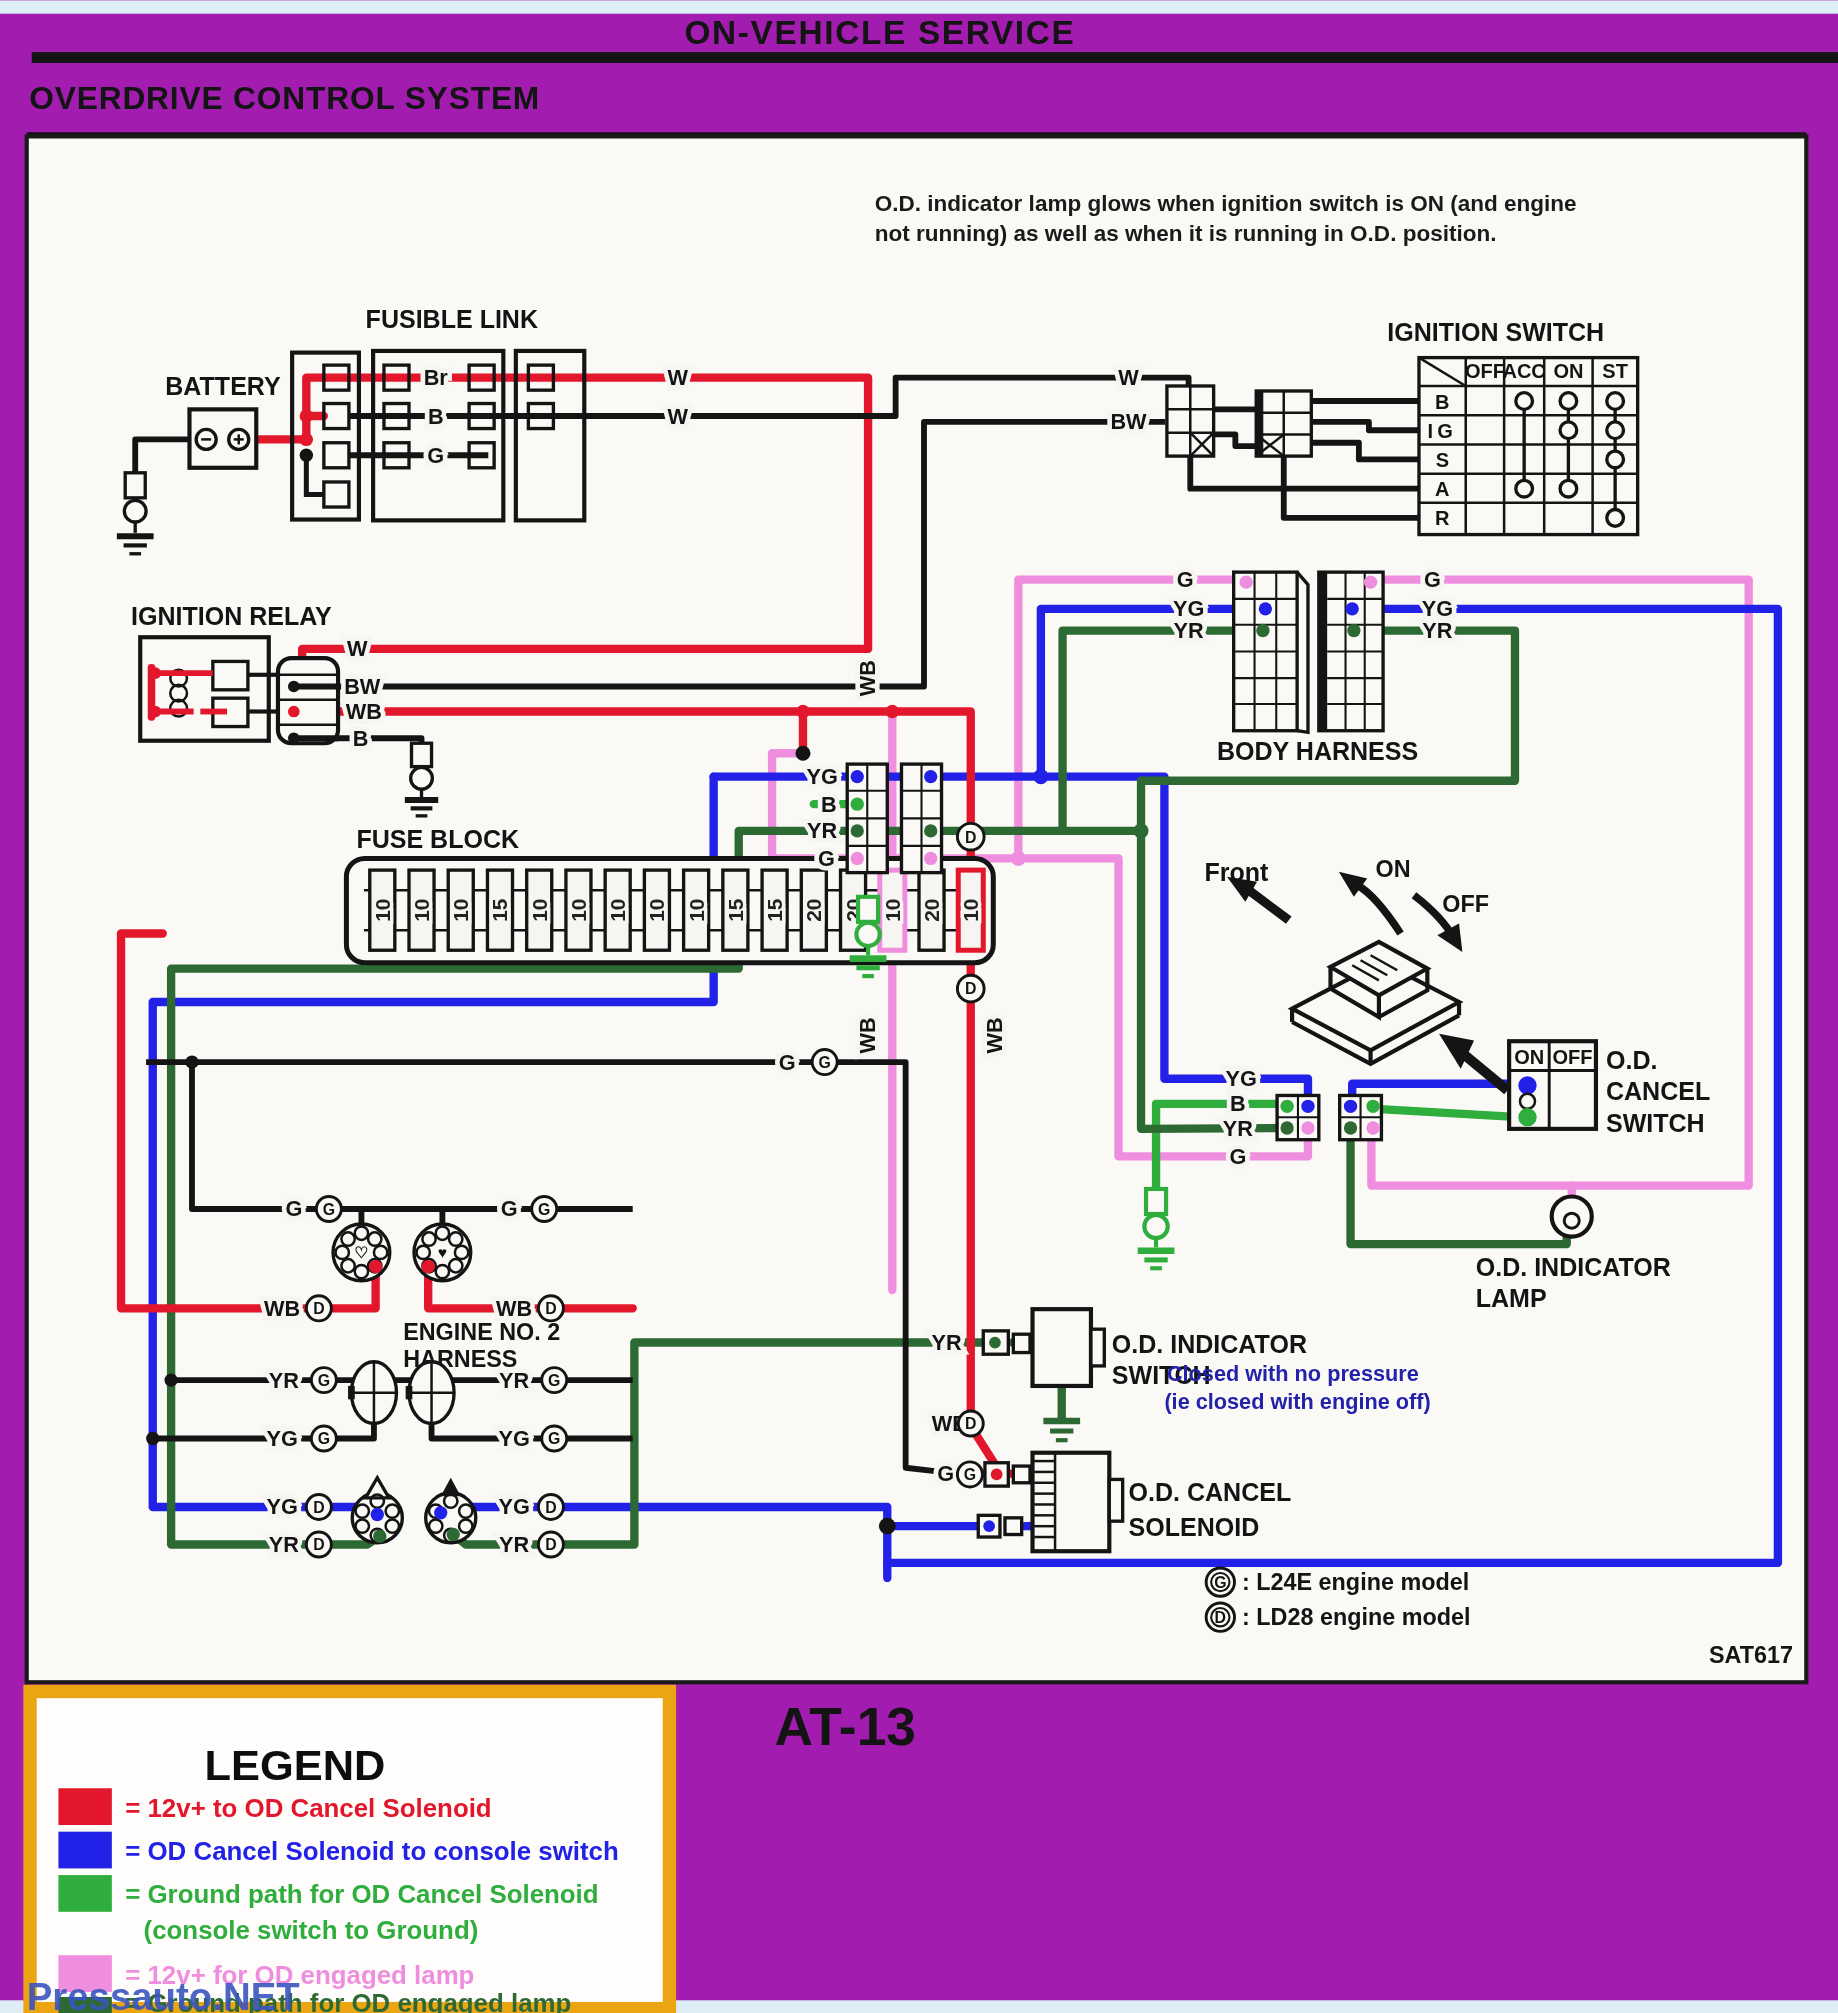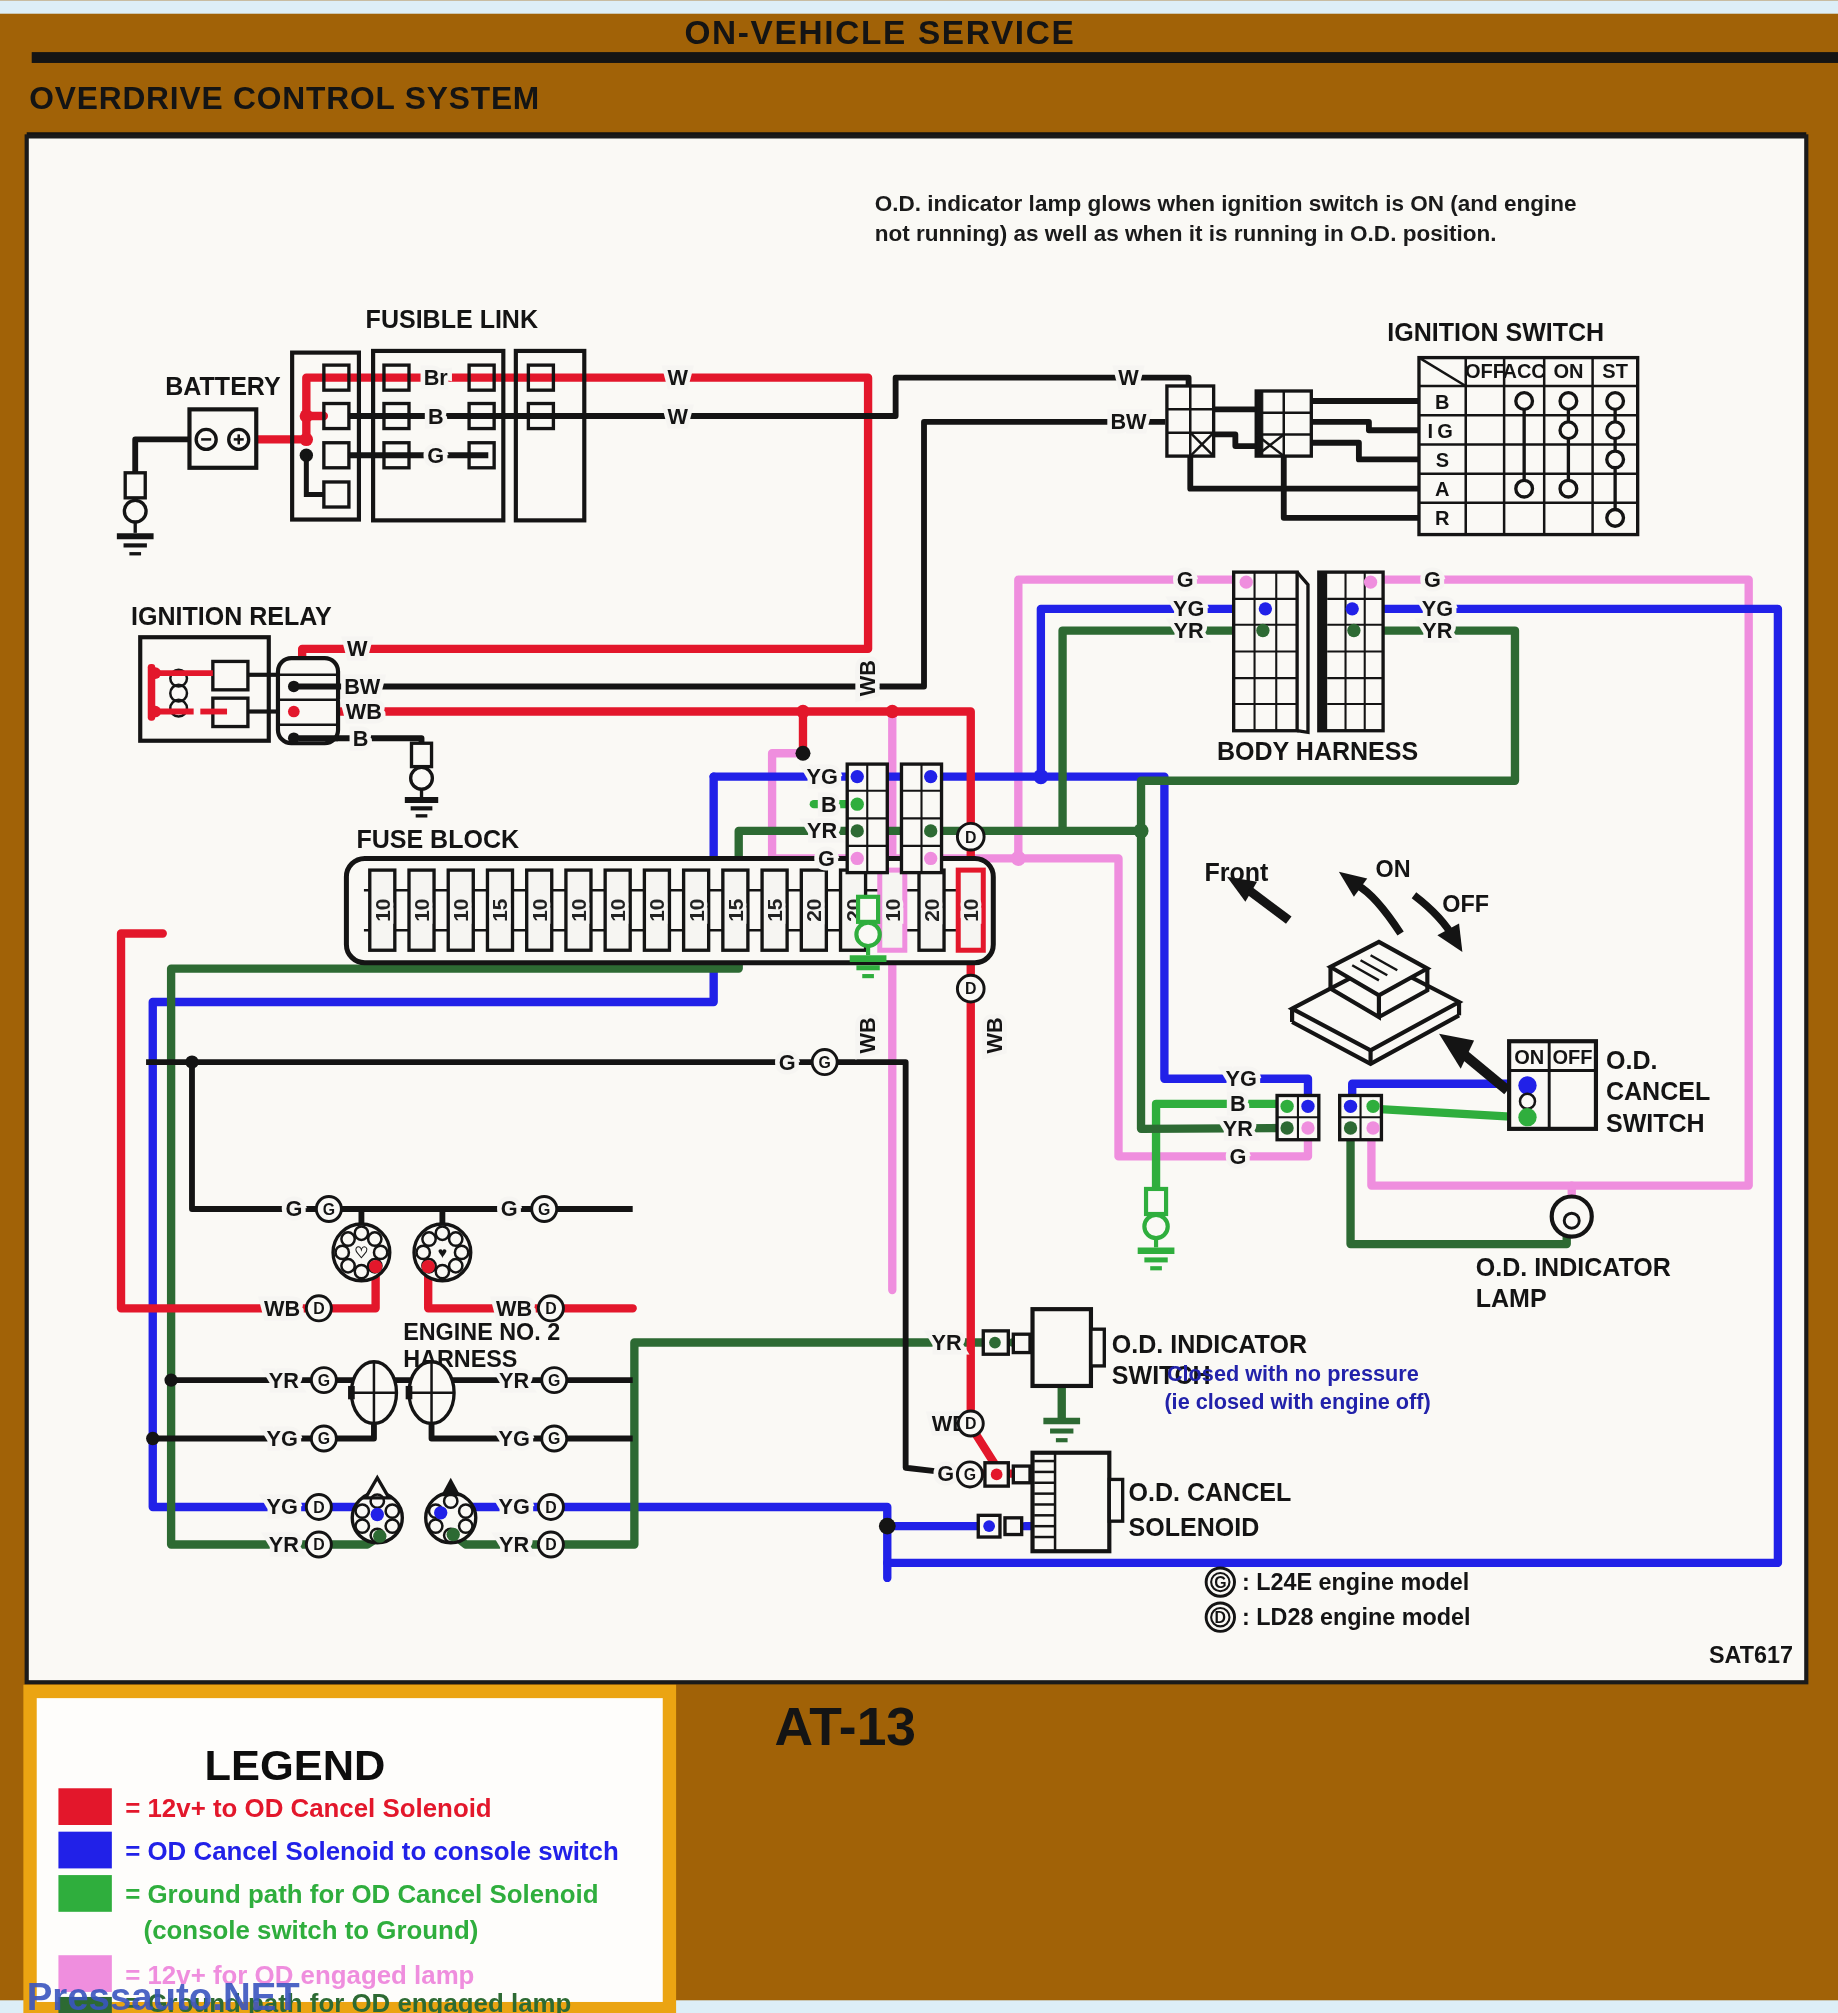--- a/index.html
+++ b/index.html
@@ -1,16 +1,16 @@
 <!DOCTYPE html>
 <html style="font-size:13.4px"><head>
 <meta charset="utf-8">
 <style>
   html,body{margin:0;padding:0;background:#f2f1ed;}
-  .page{position:relative;width:1838px;height:2014px;background:#a16207;overflow:hidden;}
+  .page{position:relative;width:1838px;height:2014px;background:#a21caf;overflow:hidden;}
   svg text{font-family:"Liberation Sans",sans-serif;font-weight:bold;}
   .hdr{font-size:40px;fill:#141414;letter-spacing:2px;}
   .sec{font-size:38px;fill:#141414;letter-spacing:1px;}
   .note{font-size:27px;fill:#1a1a1a;}
   .comp{font-size:30px;fill:#141414;}
   .comp2{font-size:28px;fill:#141414;}
   .wl{font-size:26px;fill:#141414;stroke:#f6f5f2;stroke-width:11px;paint-order:stroke;text-anchor:middle;}
   .fuse{font-size:25px;fill:#222;text-anchor:middle;stroke:#f6f5f2;stroke-width:8px;paint-order:stroke;}
   .cl{font-size:19px;fill:#141414;text-anchor:middle;}
   .tbl{font-size:24px;fill:#141414;text-anchor:middle;}

